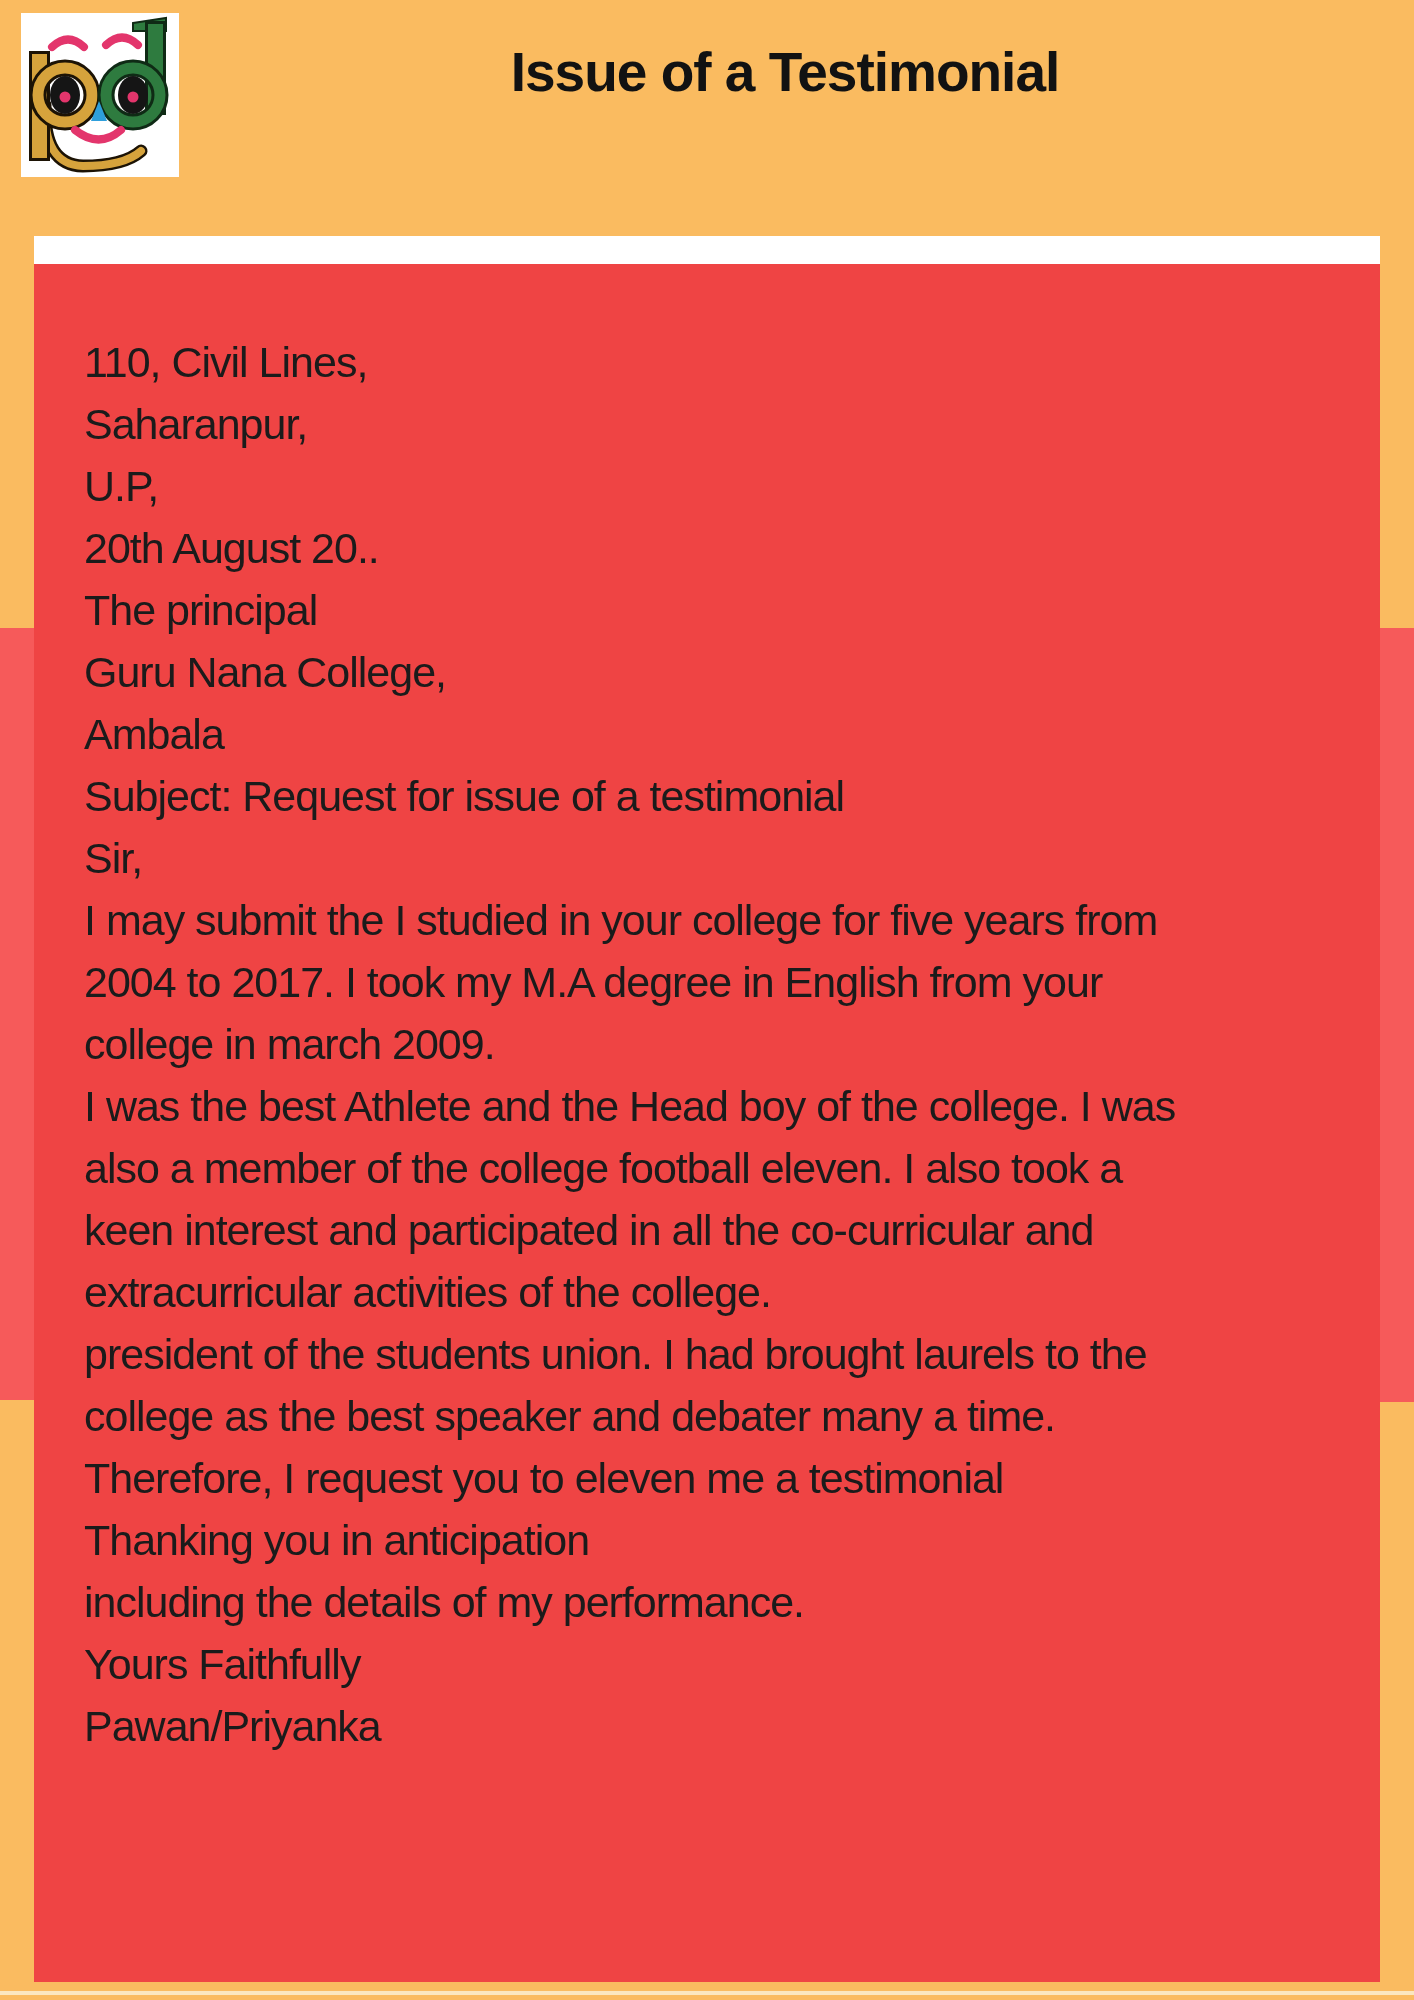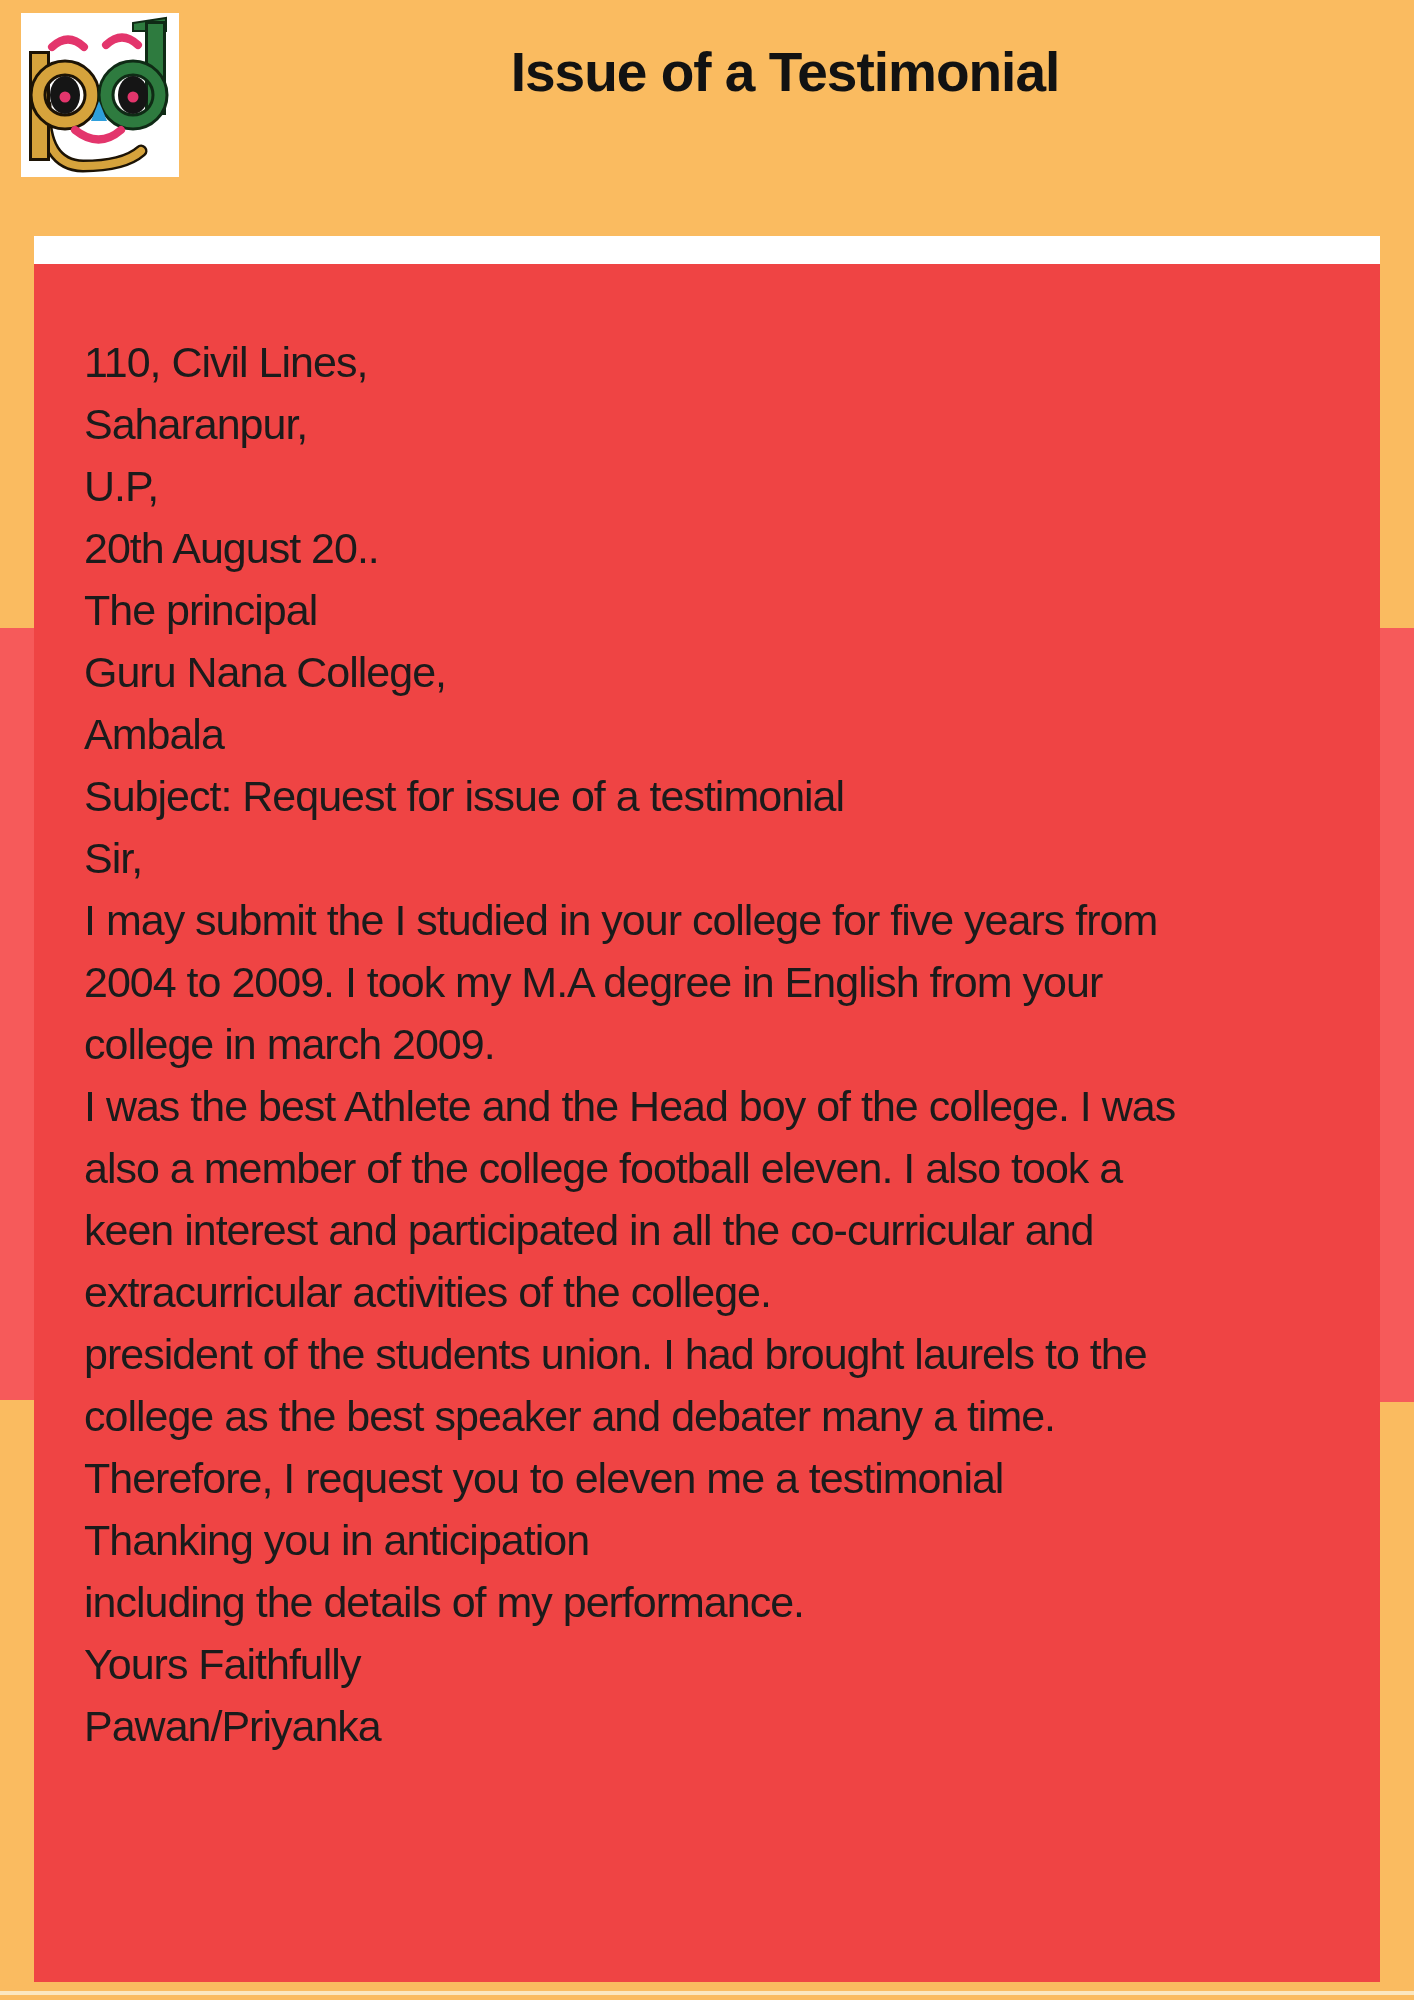--- a/index.html
+++ b/index.html
@@ -121,21 +121,21 @@
       <div class="line">110, Civil Lines,</div>
       <div class="line">Saharanpur,</div>
       <div class="line">U.P,</div>
       <div class="line">20th August 20..</div>
       <div class="line">The principal</div>
       <div class="line">Guru Nana College,</div>
       <div class="line">Ambala</div>
       <div class="line">Subject: Request for issue of a testimonial</div>
       <div class="line">Sir,</div>
       <div class="line">I may submit the I studied in your college for five years from</div>
-      <div class="line">2004 to 2009. I took my M.A degree in English from your</div>
+      <div class="line">2004 to 2017. I took my M.A degree in English from your</div>
       <div class="line">college in march 2009.</div>
       <div class="line">I was the best Athlete and the Head boy of the college. I was</div>
       <div class="line">also a member of the college football eleven. I also took a</div>
       <div class="line">keen interest and participated in all the co-curricular and</div>
       <div class="line">extracurricular activities of the college.</div>
       <div class="line">president of the students union. I had brought laurels to the</div>
       <div class="line">college as the best speaker and debater many a time.</div>
       <div class="line">Therefore, I request you to eleven me a testimonial</div>
       <div class="line">Thanking you in anticipation</div>
       <div class="line">including the details of my performance.</div>

